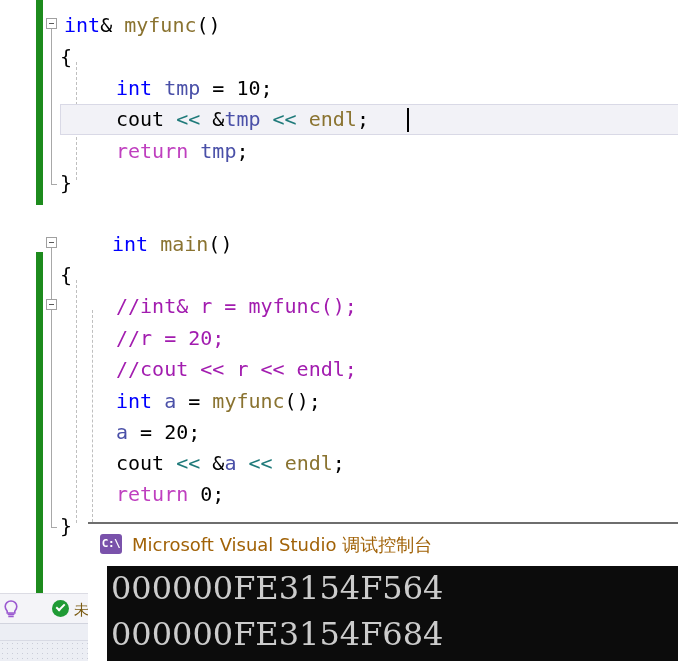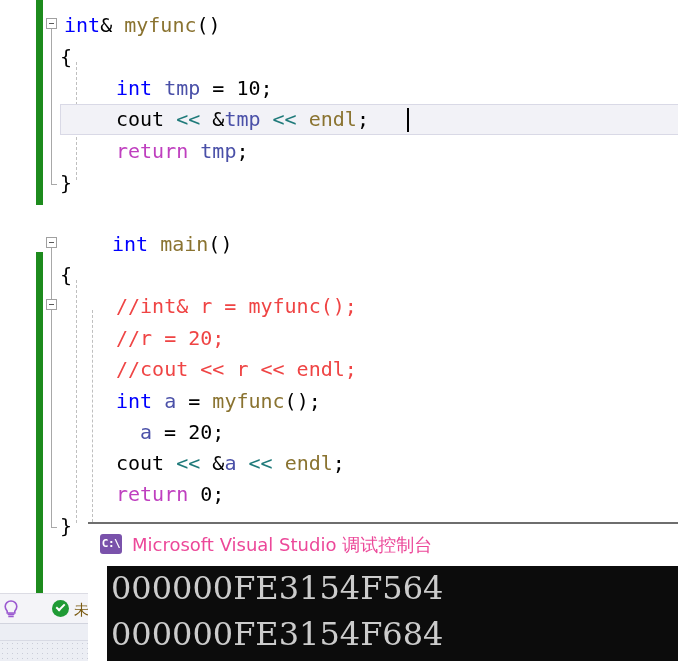--- a/index.html
+++ b/index.html
@@ -111,21 +111,21 @@
     background: #000000;
   }
 
   
   .k-type    { color: #0000ff; }           
   .k-ctrl    { color: #bf3fbf; }           
   .t-func    { color: #8a7330; }           
   .t-var     { color: #4a50a8; }           
   .t-op      { color: #1f7a7a; }           
   .t-plain   { color: #000000; }           
-  .t-comment { color: #ef4444; }           
+  .t-comment { color: #a21caf; }           
 
   
   .status-bar {
     position: absolute;
     left: 0;
     top: 593px;
     width: 90px;
     height: 30px;
     background: #f4f4f8;
     border-top: 1px solid #dcdce4;
@@ -225,21 +225,21 @@
     text-align: center;
     letter-spacing: -0.5px;
   }
   .console-title {
     position: absolute;
     left: 44px;
     top: 9px;
     font-family: "DejaVu Sans", sans-serif;
     font-size: 18px;
     line-height: 24px;
-    color: #ec4899;
+    color: #a16207;
     white-space: nowrap;
   }
   .console-body {
     position: relative;
     height: 95px;
     background: #0c0c0c;
     overflow: hidden;
     margin-left: 19px;
   }
   .console-line {
@@ -285,21 +285,21 @@
       <div class="code-line" style="top: 136px;"><span style="display: inline-block; width: 108px;"></span><span class="k-ctrl">return</span><span class="t-plain"> </span><span class="t-var">tmp</span><span class="t-plain">;</span></div>
       <div class="code-line" style="top: 168px;"><span style="display: inline-block; width: 52px;"></span><span class="t-plain">}</span></div>
       <div class="fold-box" style="top: 237px;"></div>
       <div class="code-line" style="top: 229px; padding-left: 48px;"><span style="display: inline-block; width: 56px;"></span><span class="k-type">int</span><span class="t-plain"> </span><span class="t-func">main</span><span class="t-plain">()</span></div>
       <div class="code-line" style="top: 260px;"><span style="display: inline-block; width: 52px;"></span><span class="t-plain">{</span></div>
       <div class="fold-box" style="top: 299px;"></div>
       <div class="code-line" style="top: 291px;"><span style="display: inline-block; width: 108px;"></span><span class="t-comment">//int&amp; r = myfunc();</span></div>
       <div class="code-line" style="top: 323px;"><span style="display: inline-block; width: 108px;"></span><span class="t-comment">//r = 20;</span></div>
       <div class="code-line" style="top: 354px;"><span style="display: inline-block; width: 108px;"></span><span class="t-comment">//cout &lt;&lt; r &lt;&lt; endl;</span></div>
       <div class="code-line" style="top: 386px;"><span style="display: inline-block; width: 108px;"></span><span class="k-type">int</span><span class="t-plain"> </span><span class="t-var">a</span><span class="t-plain"> = </span><span class="t-func">myfunc</span><span class="t-plain">();</span></div>
-      <div class="code-line" style="top: 417px; margin-left: 24px;"><span style="display: inline-block; width: 108px;"></span><span class="t-var">a</span><span class="t-plain"> = 20;</span></div>
+      <div class="code-line" style="top: 417px;"><span style="display: inline-block; width: 108px;"></span><span class="t-var">a</span><span class="t-plain"> = 20;</span></div>
       <div class="code-line" style="top: 448px;"><span style="display: inline-block; width: 108px;"></span><span class="t-plain">cout </span><span class="t-op">&lt;&lt;</span><span class="t-plain"> &amp;</span><span class="t-var">a</span><span class="t-plain"> </span><span class="t-op">&lt;&lt;</span><span class="t-plain"> </span><span class="t-func">endl</span><span class="t-plain">;</span></div>
       <div class="code-line" style="top: 479px;"><span style="display: inline-block; width: 108px;"></span><span class="k-ctrl">return</span><span class="t-plain"> </span><span class="t-plain">0</span><span class="t-plain">;</span></div>
       <div class="code-line" style="top: 511px;"><span style="display: inline-block; width: 52px;"></span><span class="t-plain">}</span></div>
     </div>
 
 </div>
 
 <div class="status-bar"></div>
 
 <div class="bulb-icon">

